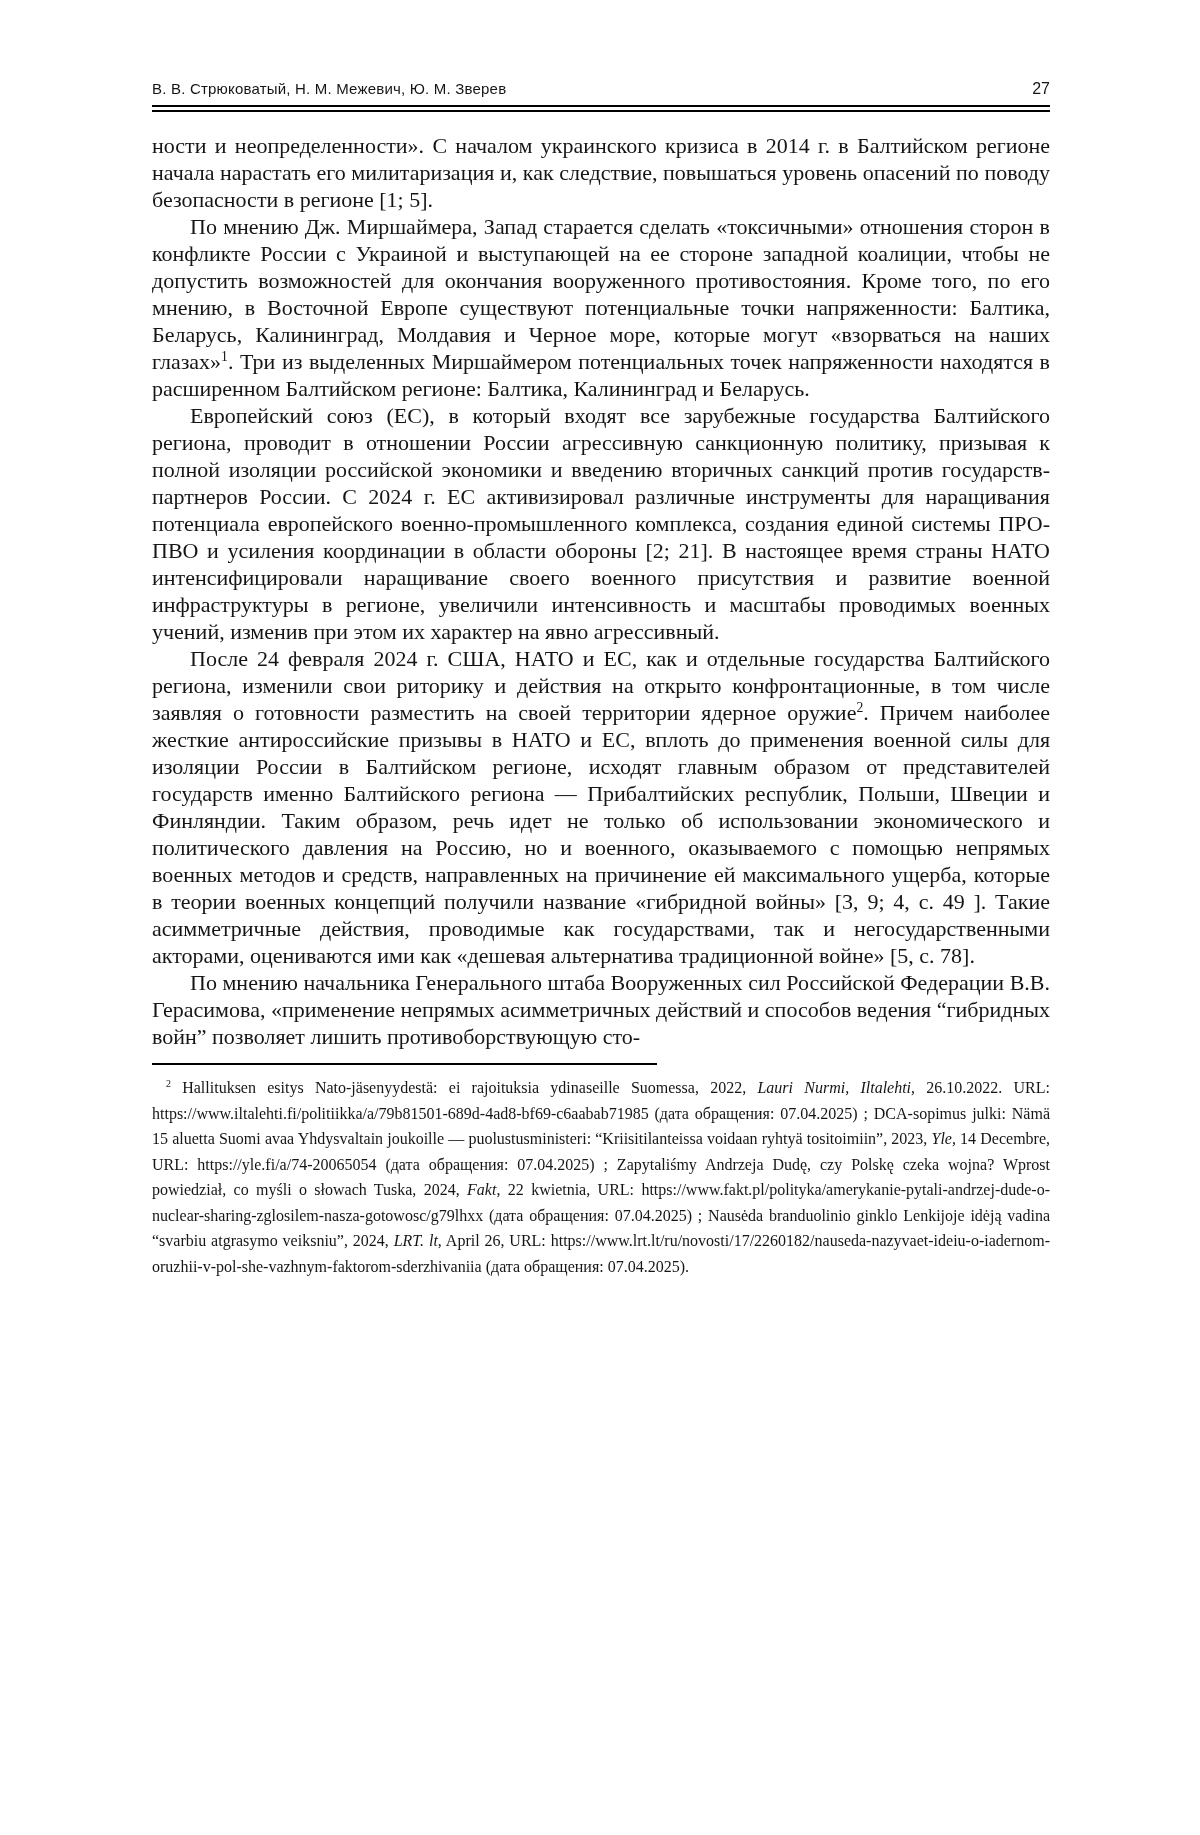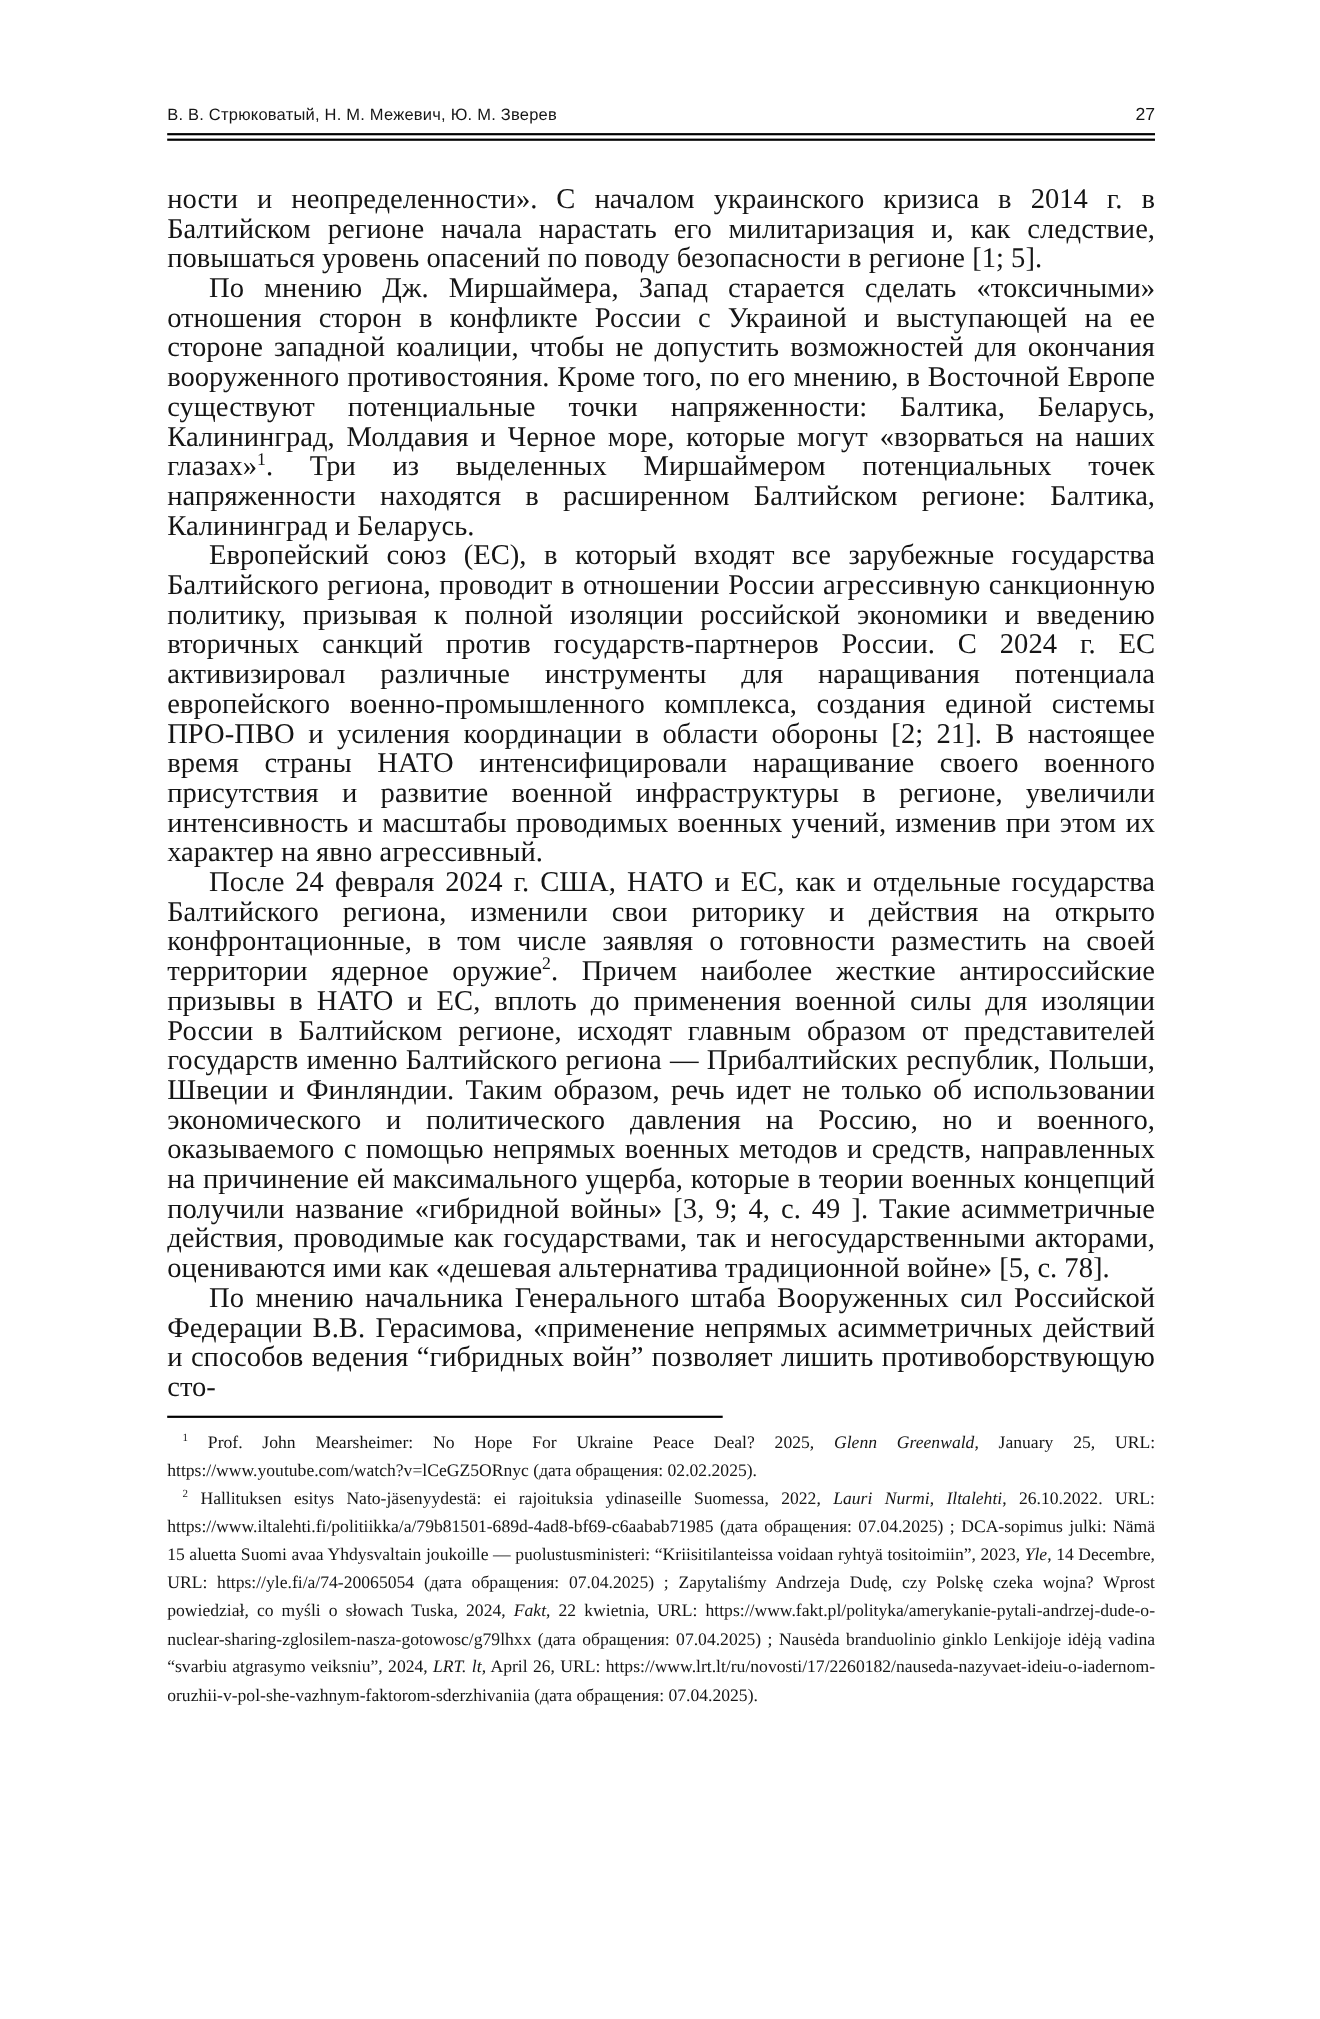--- a/index.html
+++ b/index.html
@@ -18,30 +18,29 @@
     background: #ffffff;
   }
   .page-header { margin-bottom: 0; }
   .header-row {
     display: flex;
     justify-content: space-between;
     align-items: baseline;
     font-family: "Liberation Sans", sans-serif;
     font-size: 15px;
     padding-bottom: 7px;
-    margin-top: 16px;
   }
   .authors { letter-spacing: 0.2px; }
   .page-number { font-weight: 400; font-size: 16px; }
   .rule { background: #000; width: 100%; }
   .rule-top { height: 2px; }
   .rule-bottom { height: 2px; margin-top: 3px; }
   .article-body {
-    margin-top: 39px;
-    font-size: 26px;
+    margin-top: 20px;
+    font-size: 22px;
     line-height: 27px;
     text-align: justify;
   }
   .para { text-align: justify; }
   .para.indent { text-indent: 38px; }
   sup.fn-marker {
     font-size: 0.62em;
     vertical-align: super;
     line-height: 0;
   }
@@ -81,18 +80,17 @@
       <p class="para"><span>ности и неопределенности». С началом украинского кризиса в 2014 г. в Балтийском регионе начала нарастать его милитаризация и, как следствие, повышаться уровень опасений по поводу безопасности в регионе [1; 5].</span></p>
       <p class="para indent"><span>По мнению Дж. Миршаймера, Запад старается сделать «токсичными» отношения сторон в конфликте России с Украиной и выступающей на ее стороне западной коалиции, чтобы не допустить возможностей для окончания вооруженного противостояния. Кроме того, по его мнению, в Восточной Европе существуют потенциальные точки напряженности: Балтика, Беларусь, Калининград, Молдавия и Черное море, которые могут «взорваться на наших глазах»</span><sup class="fn-marker">1</sup><span>. Три из выделенных Миршаймером потенциальных точек напряженности находятся в расширенном Балтийском регионе: Балтика, Калининград и Беларусь.</span></p>
       <p class="para indent"><span>Европейский союз (ЕС), в который входят все зарубежные государства Балтийского региона, проводит в отношении России агрессивную санкционную политику, призывая к полной изоляции российской экономики и введению вторичных санкций против государств-партнеров России. С 2024 г. ЕС активизировал различные инструменты для наращивания потенциала европейского военно-промышленного комплекса, создания единой системы ПРО-ПВО и усиления координации в области обороны [2; 21]. В настоящее время страны НАТО интенсифицировали наращивание своего военного присутствия и развитие военной инфраструктуры в регионе, увеличили интенсивность и масштабы проводимых военных учений, изменив при этом их характер на явно агрессивный.</span></p>
       <p class="para indent"><span>После 24 февраля 2024 г. США, НАТО и ЕС, как и отдельные государства Балтийского региона, изменили свои риторику и действия на открыто конфронтационные, в том числе заявляя о готовности разместить на своей территории ядерное оружие</span><sup class="fn-marker">2</sup><span>. Причем наиболее жесткие антироссийские призывы в НАТО и ЕС, вплоть до применения военной силы для изоляции России в Балтийском регионе, исходят главным образом от представителей государств именно Балтийского региона — Прибалтийских республик, Польши, Швеции и Финляндии. Таким образом, речь идет не только об использовании экономического и политического давления на Россию, но и военного, оказываемого с помощью непрямых военных методов и средств, направленных на причинение ей максимального ущерба, которые в теории военных концепций получили название «гибридной войны» [3, 9; 4, с. 49 ]. Такие асимметричные действия, проводимые как государствами, так и негосударственными акторами, оцениваются ими как «дешевая альтернатива традиционной войне» [5, с. 78].</span></p>
       <p class="para indent"><span>По мнению начальника Генерального штаба Вооруженных сил Российской Федерации В.В. Герасимова, «применение непрямых асимметричных действий и способов ведения “гибридных войн” позволяет лишить противоборствующую сто-</span></p>
     </main>
 
   <footer class="footnotes-section">
     <div class="footnote-rule"></div>
     <div class="footnotes-list">
-        <p class="footnote"><sup class="fn-marker">1</sup><span> Prof. John Mearsheimer: No Hope For Ukraine Peace Deal? 2025, </span><em>Glenn Greenwald</em><span>, January 25, URL: https://www.youtube.com/watch?v=lCeGZ5ORnyc (дата обращения: 02.02.2025).</span></p>
         <p class="footnote"><sup class="fn-marker">2</sup><span> Hallituksen esitys Nato-jäsenyydestä: ei rajoituksia ydinaseille Suomessa, 2022, </span><em>Lauri Nurmi</em><span>, </span><em>Iltalehti</em><span>, 26.10.2022. URL: https://www.iltalehti.fi/politiikka/a/79b81501-689d-4ad8-bf69-c6aabab71985 (дата обращения: 07.04.2025) ; DCA-sopimus julki: Nämä 15 aluetta Suomi avaa Yhdysvaltain joukoille — puolustusministeri: “Kriisitilanteissa voidaan ryhtyä tositoimiin”, 2023, </span><em>Yle</em><span>, 14 Decembre, URL: https://yle.fi/a/74-20065054 (дата обращения: 07.04.2025) ; Zapytaliśmy Andrzeja Dudę, czy Polskę czeka wojna? Wprost powiedział, co myśli o słowach Tuska, 2024, </span><em>Fakt</em><span>, 22 kwietnia, URL: https://www.fakt.pl/polityka/amerykanie-pytali-andrzej-dude-o-nuclear-sharing-zglosilem-nasza-gotowosc/g79lhxx (дата обращения: 07.04.2025) ; Nausėda branduolinio ginklo Lenkijoje idėją vadina “svarbiu atgrasymo veiksniu”, 2024, </span><em>LRT. lt</em><span>, April 26, URL: https://www.lrt.lt/ru/novosti/17/2260182/nauseda-nazyvaet-ideiu-o-iadernom-oruzhii-v-pol-she-vazhnym-faktorom-sderzhivaniia (дата обращения: 07.04.2025).</span></p>
       </div>
   </footer>
 
 </div>
 
 </body></html>

